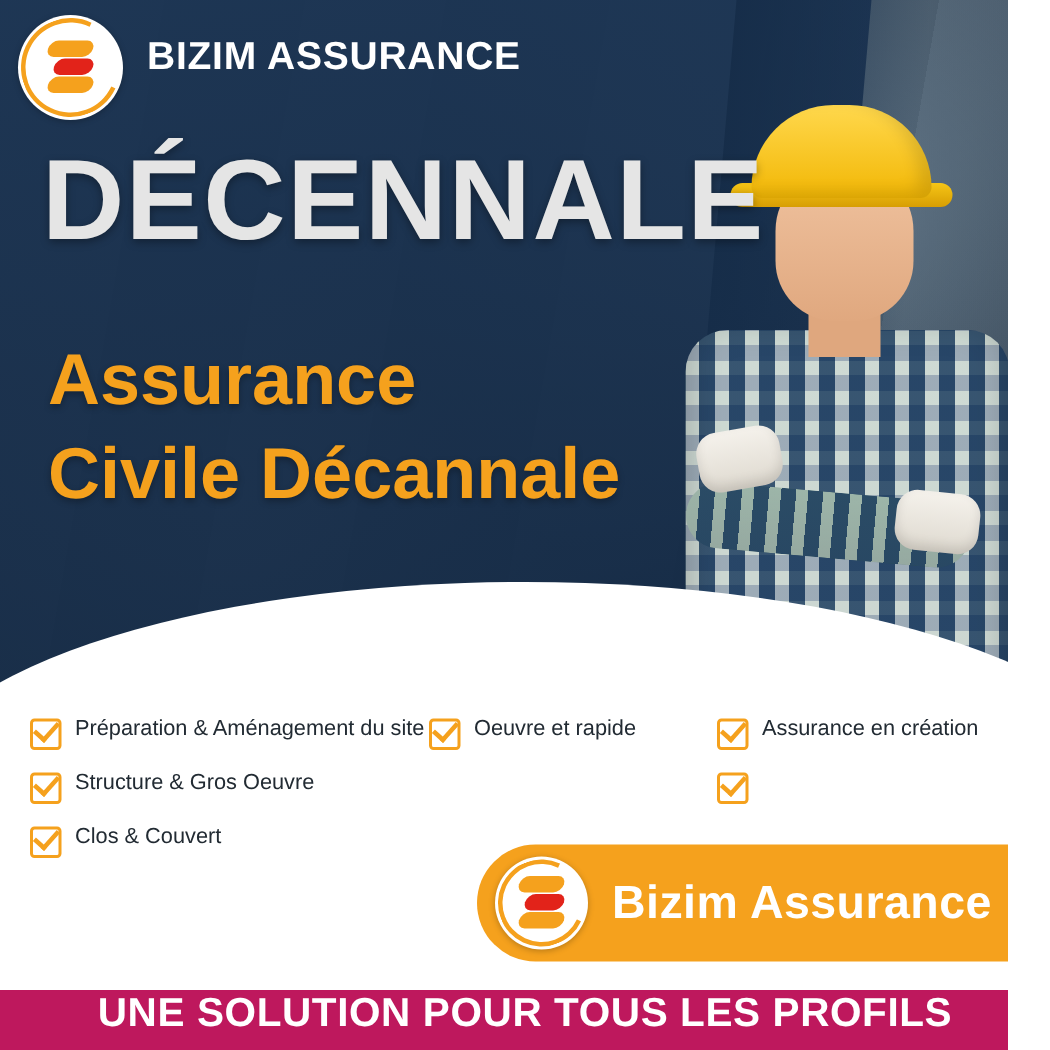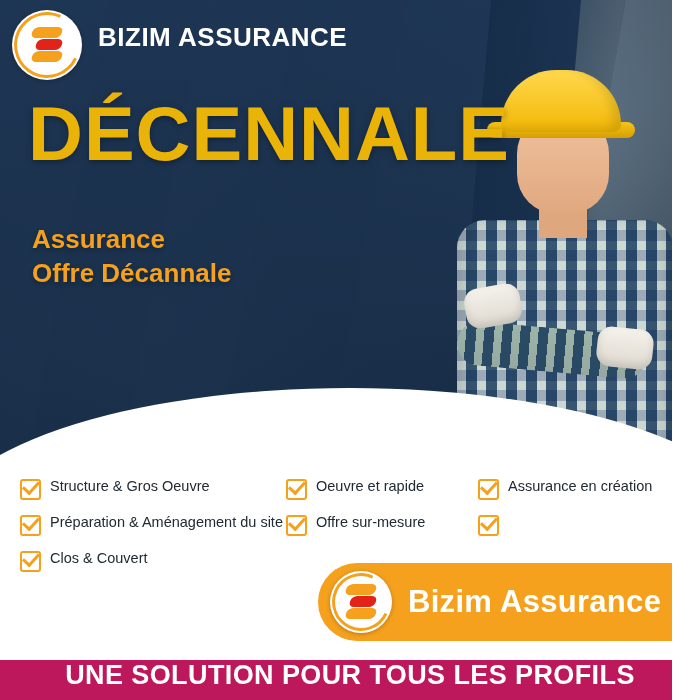--- a/index.html
+++ b/index.html
@@ -165,33 +165,33 @@
     left: 98px; top: 22px;
     color: #ffffff;
     font-size: 26px;
     font-weight: bold;
     letter-spacing: 0.5px;
   }
 
   .hero-title {
     position: absolute;
     left: 28px; top: 96px;
-    color: #eab308;
+    color: #e5e5e5;
     font-size: 76px;
     font-weight: bold;
     letter-spacing: 1px;
     line-height: 1;
     text-shadow: 0 2px 6px rgba(0,0,0,0.35);
   }
 
   .hero-sub {
     position: absolute;
     left: 32px; top: 222px;
     color: #f5a11d;
-    font-size: 26px;
+    font-size: 48px;
     font-weight: bold;
     line-height: 1.32;
     text-shadow: 0 2px 5px rgba(0,0,0,0.30);
   }
 
   
   .hero-curve {
     position: absolute;
     left: -60px;
     bottom: -60px;
@@ -336,51 +336,47 @@
         </div>
       </div>
       <div class="logo-ring"></div>
     </div>
     <div class="brand-name">BIZIM ASSURANCE</div>
 
     <div class="hero-title">DÉCENNALE</div>
 
     <div class="hero-sub">
       <div>Assurance</div>
-      <div>Offre Décannale</div>
+      <div>Civile Décannale</div>
     </div>
 
     <div class="hero-curve"></div>
   </div>
 
   <div class="features">
 
     <div class="feat-col c1">
       <div class="feat">
         <div class="check"></div>
+        <div class="feat-label">Préparation &amp; Aménagement du site</div>
+      </div>
+      <div class="feat">
+        <div class="check"></div>
         <div class="feat-label">Structure &amp; Gros Oeuvre</div>
       </div>
       <div class="feat">
         <div class="check"></div>
-        <div class="feat-label">Préparation &amp; Aménagement du site</div>
-      </div>
-      <div class="feat">
-        <div class="check"></div>
         <div class="feat-label">Clos &amp; Couvert</div>
       </div>
     </div>
 
     <div class="feat-col c2">
       <div class="feat">
         <div class="check"></div>
         <div class="feat-label">Oeuvre et rapide</div>
-      </div>
-      <div class="feat">
-        <div class="check"></div>
-        <div class="feat-label">Offre sur-mesure</div>
       </div>
     </div>
 
     <div class="feat-col c3">
       <div class="feat">
         <div class="check"></div>
         <div class="feat-label">Assurance en création</div>
       </div>
       <div class="feat">
         <div class="check"></div>

